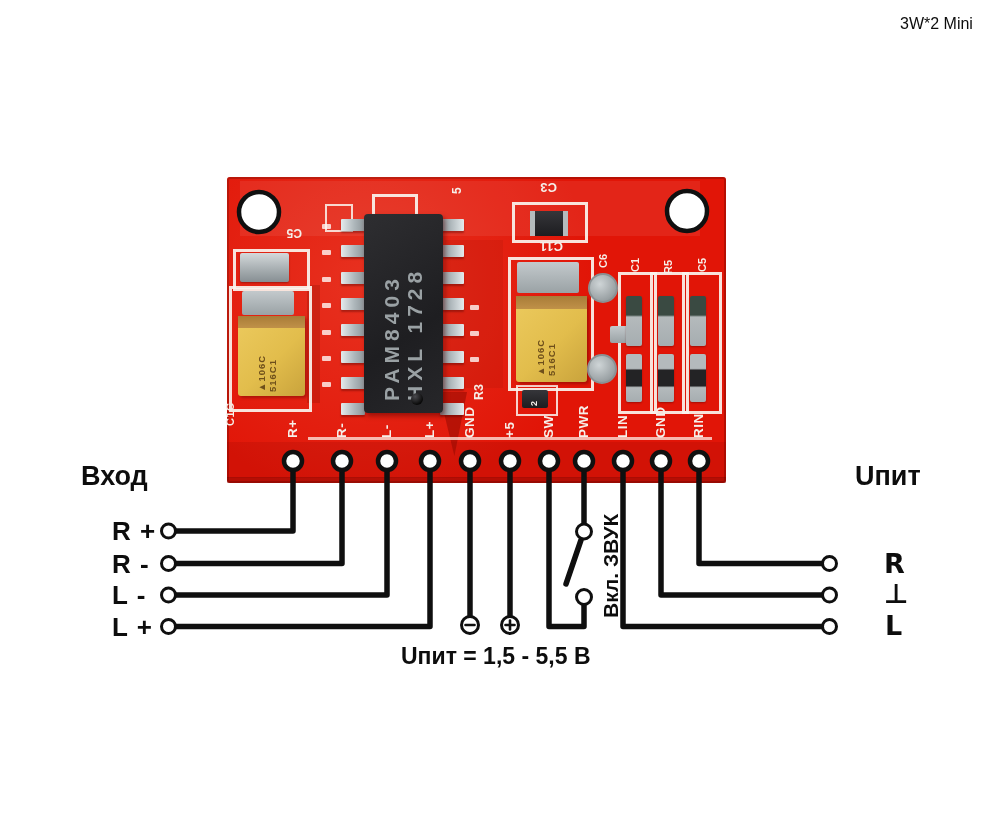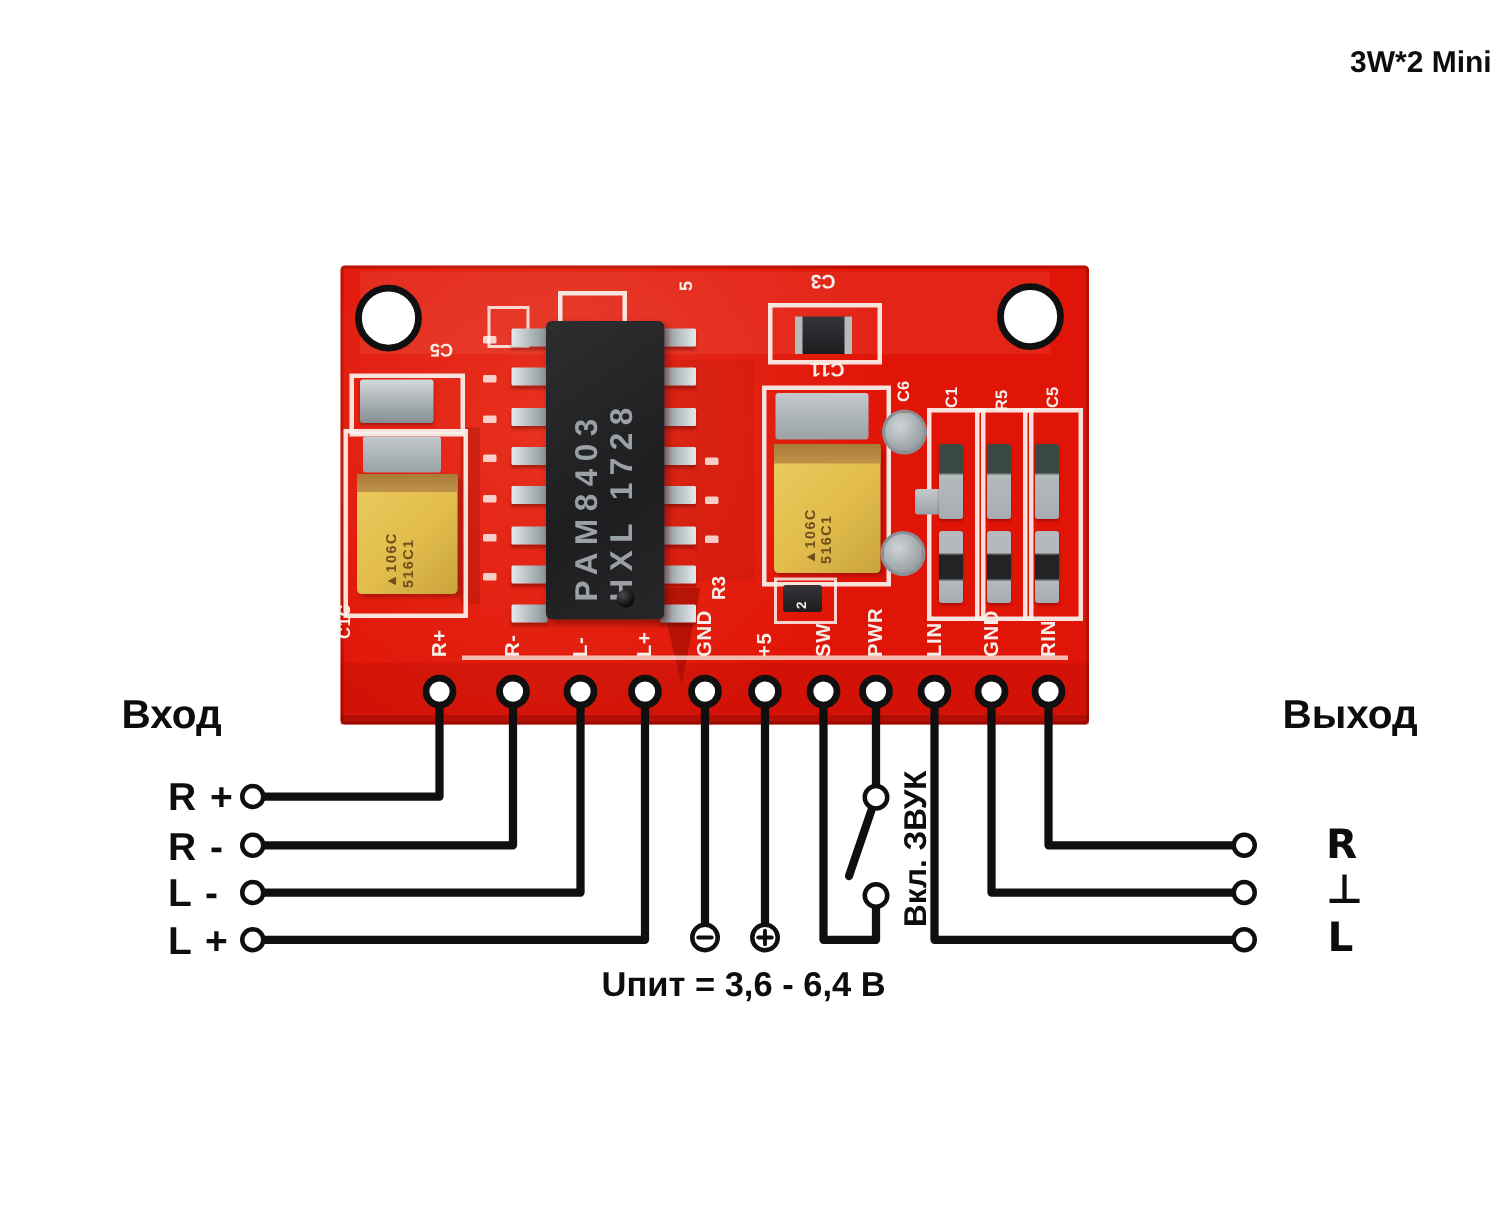--- a/index.html
+++ b/index.html
@@ -1,20 +1,20 @@
 <!DOCTYPE html>
 <html><head>
 <meta charset="utf-8">
 <style>
   html,body{margin:0;padding:0;background:#ffffff;}
   #canvas{position:relative;width:1000px;height:817px;background:#ffffff;overflow:hidden;
           font-family:"Liberation Sans","DejaVu Sans",sans-serif;color:#0d0d0d;}
   .abs{position:absolute;}
   
-  .page-title{left:900px;top:31px;font-size:20px;font-weight:700;}
+  .page-title{left:900px;top:15px;font-size:16px;font-weight:400;}
   .heading{font-size:27px;font-weight:700;}
   .io-label{font-size:26px;font-weight:700;letter-spacing:1px;}
   .in-label{font-size:27px;font-weight:700;font-family:"DejaVu Sans","Liberation Sans",sans-serif;}
   .power-label{left:401px;top:643px;font-size:23px;font-weight:700;}
   .rot90{transform-origin:0 0;transform:rotate(-90deg);}
   .rot180{transform:rotate(180deg);}
   .sw-label{left:599px;top:618px;width:114px;height:24px;font-size:21px;font-weight:700;}
   
   .board{left:227px;top:177px;width:499px;height:306px;background:#e11507;border-radius:3px;
          box-shadow:inset 0 0 0 2px rgba(130,8,0,.45);}
@@ -230,26 +230,26 @@
       <circle class="term" cx="584" cy="597" r="7.5"></circle>
     </g>
     <g>
       <circle class="term" cx="829.5" cy="563.5" r="7"></circle>
       <circle class="term" cx="829.5" cy="595" r="7"></circle>
       <circle class="term" cx="829.5" cy="626.5" r="7"></circle>
     </g>
   </svg>
 
   <div class="abs heading z4" style="left:81px;top:461px;">Вход</div>
-  <div class="abs heading z4" style="left:855px;top:461px;">Выход</div>
+  <div class="abs heading z4" style="left:855px;top:461px;">Uпит</div>
 
   <div class="abs io-label z4" style="left:112px;top:516px;">R +</div>
   <div class="abs io-label z4" style="left:112px;top:549px;">R -</div>
   <div class="abs io-label z4" style="left:112px;top:580px;">L -</div>
   <div class="abs io-label z4" style="left:112px;top:612px;">L +</div>
 
   <div class="abs in-label z4" style="left:884px;top:548px;">R</div>
   <div class="abs in-label z4" style="left:884px;top:578px;">⊥</div>
   <div class="abs in-label z4" style="left:885px;top:610px;">L</div>
 
-  <div class="abs power-label z4">Uпит = 3,6 - 6,4 В</div>
+  <div class="abs power-label z4">Uпит = 1,5 - 5,5 В</div>
   <div class="abs rot90 sw-label z4">Вкл. ЗВУК</div>
 </div>
 
 </body></html>

